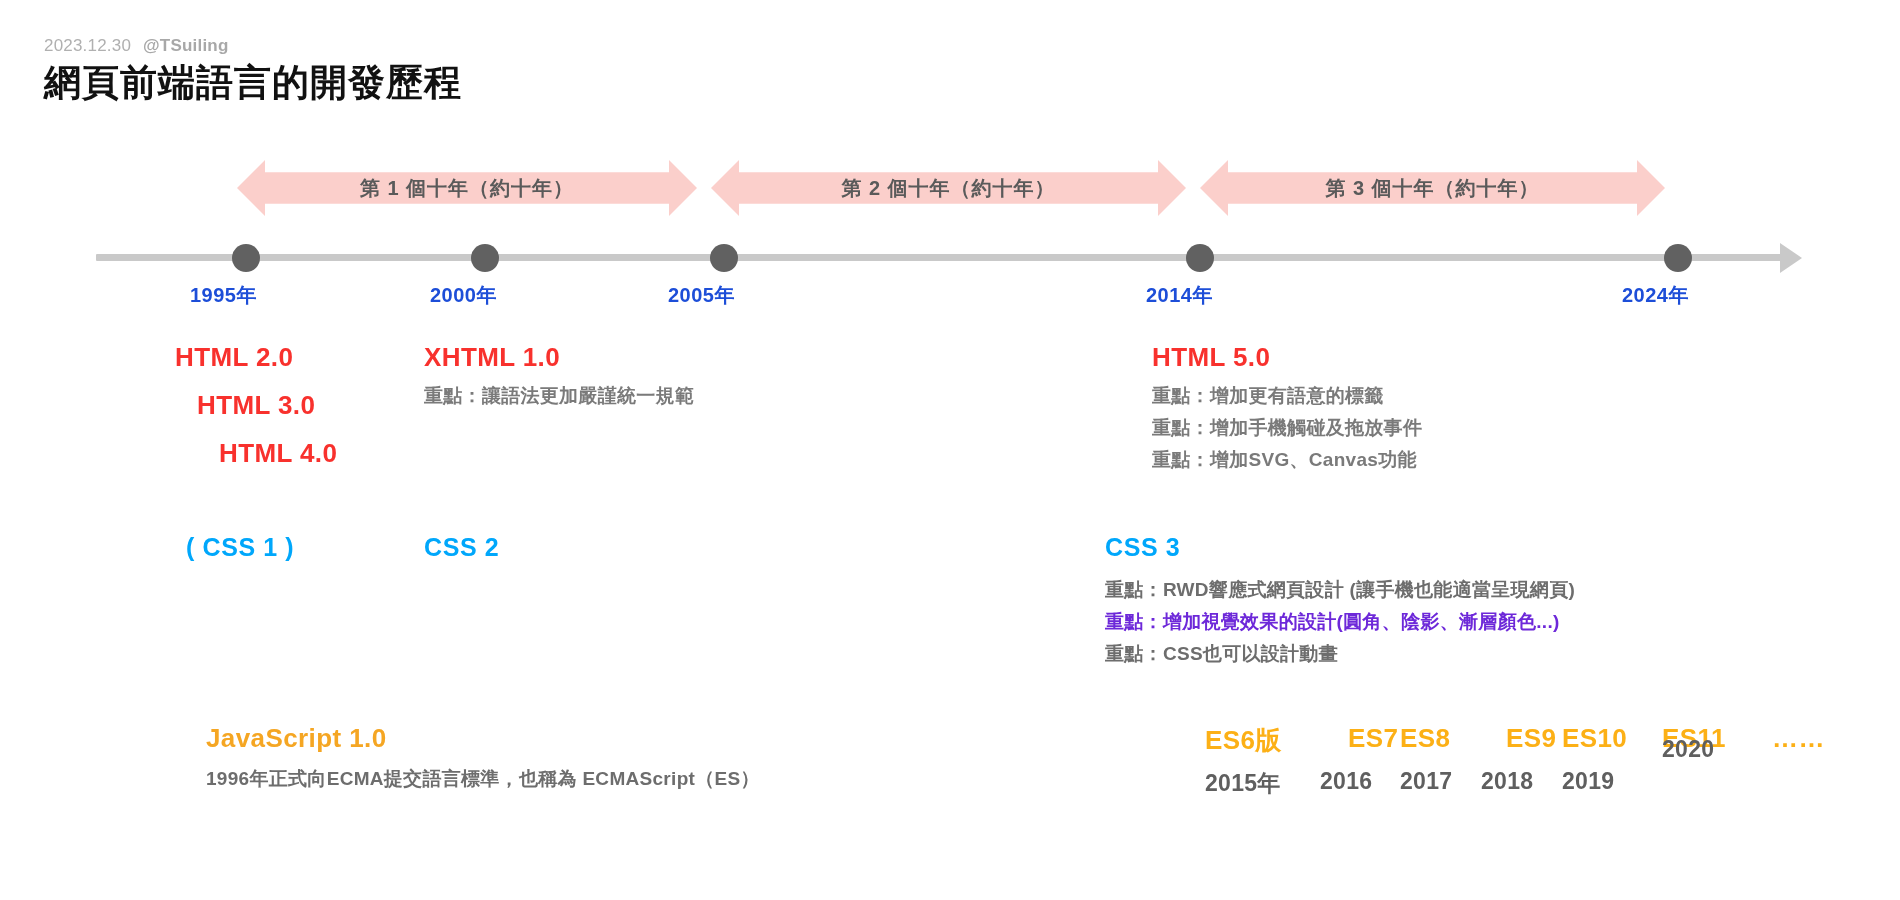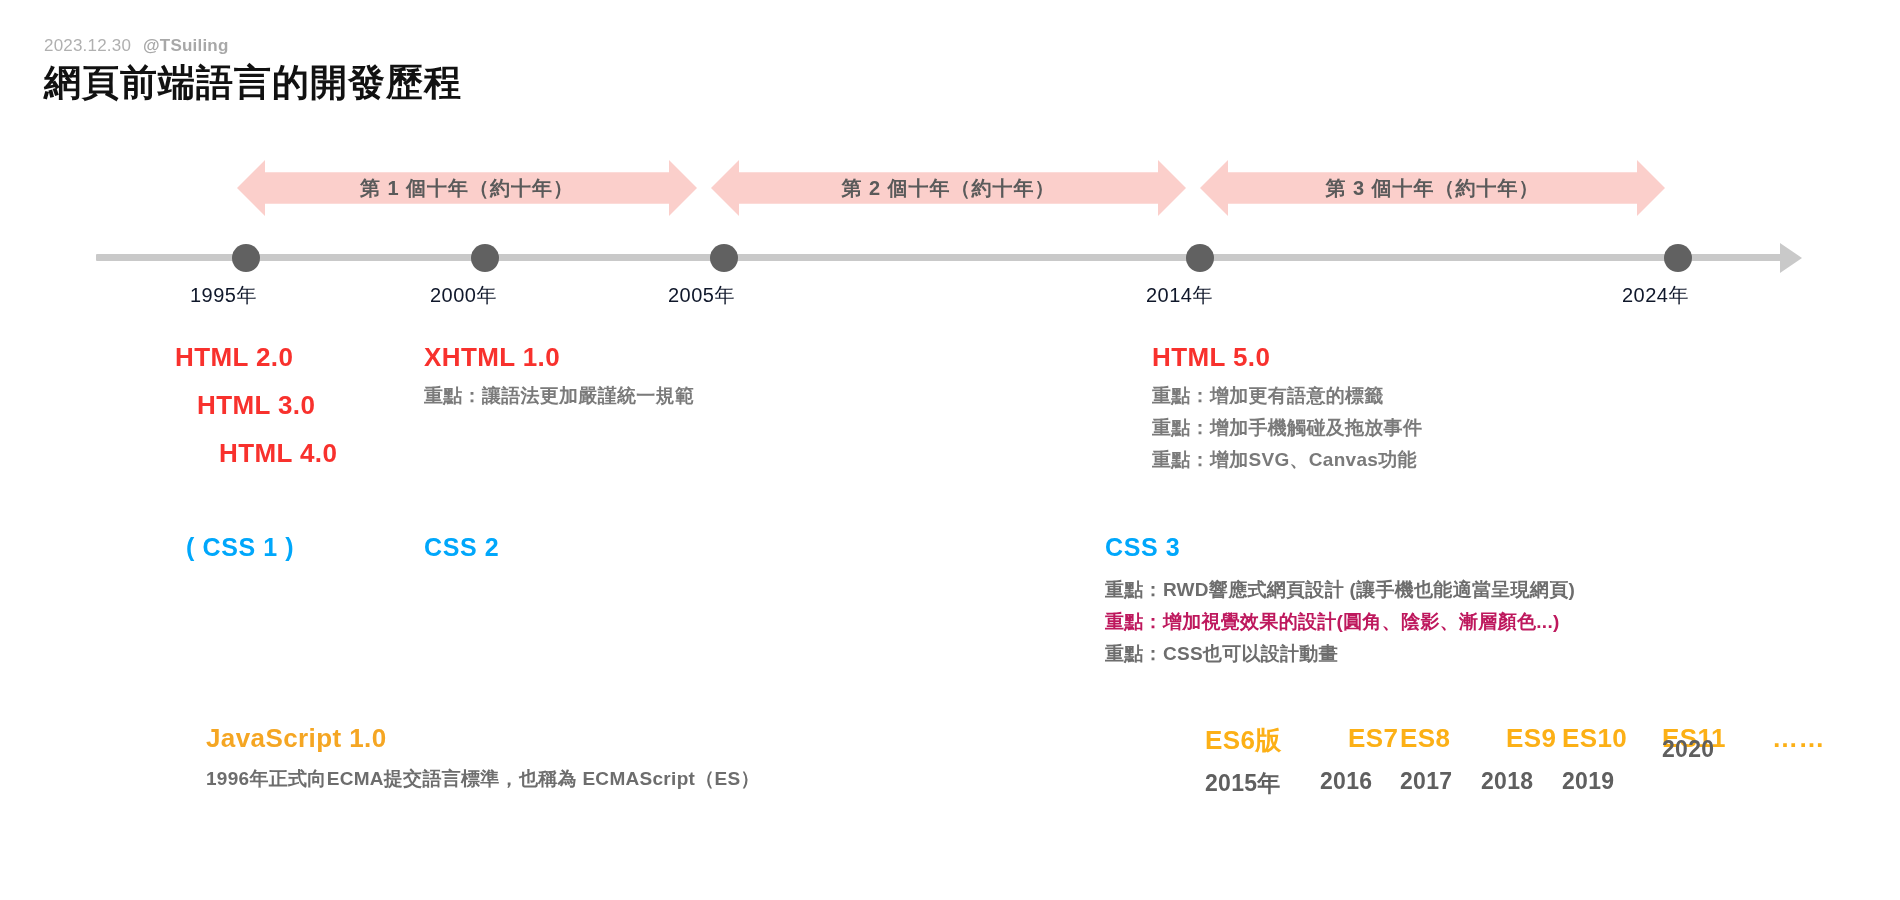--- a/index.html
+++ b/index.html
@@ -51,21 +51,21 @@
     border-top:15px solid transparent;
     border-bottom:15px solid transparent;
     border-left:22px solid #c9c9c9;
   }
   .dot{
     position:absolute;width:28px;height:28px;border-radius:50%;
     background:#616161;top:244px;
   }
   .yearlabel{
     position:absolute;top:282px;
-    font-size:20px;font-weight:400;color:#0f172a;
+    font-size:20px;font-weight:700;color:#1d4ed8;
     white-space:nowrap;letter-spacing:.5px;
   }
 
   
   .tech-title{position:absolute;white-space:nowrap;font-weight:800;letter-spacing:.4px;}
   .tech-note{
     position:absolute;white-space:nowrap;
     font-size:19px;font-weight:700;color:#7a7a7a;letter-spacing:.3px;
   }
   .html-ver{
@@ -134,21 +134,21 @@
       <div class="tech-note" style="left: 1152px; top: 383px;">重點：增加更有語意的標籤</div>
       <div class="tech-note" style="left: 1152px; top: 415px;">重點：增加手機觸碰及拖放事件</div>
       <div class="tech-note" style="left: 1152px; top: 447px;">重點：增加SVG、Canvas功能</div>
     </div>
 
   <div class="css-ver" style="left:186px;top:533px;">( CSS 1 )</div>
   <div class="css-ver" style="left:424px;top:533px;">CSS 2</div>
   <div class="css-ver" style="left:1105px;top:533px;">CSS 3</div>
   <div id="css3-notes">
       <div class="tech-note" style="left: 1105px; top: 577px; color: rgb(109, 109, 109);">重點：RWD響應式網頁設計 (讓手機也能適當呈現網頁)</div>
-      <div class="tech-note" style="left: 1105px; top: 609px; color: #be185d;">重點：增加視覺效果的設計(圓角、陰影、漸層顏色...)</div>
+      <div class="tech-note" style="left: 1105px; top: 609px; color: #6d28d9;">重點：增加視覺效果的設計(圓角、陰影、漸層顏色...)</div>
       <div class="tech-note" style="left: 1105px; top: 641px; color: rgb(109, 109, 109);">重點：CSS也可以設計動畫</div>
     </div>
 
   <div class="js-ver" style="left:206px;top:723px;">JavaScript 1.0</div>
   <div class="tech-note" style="left:206px;top:766px;color:#6d6d6d;">1996年正式向ECMA提交語言標準，也稱為 ECMAScript（ES）</div>
   <div id="es-list">
       <div class="es-item" style="left: 1205px; top: 723px;">ES6版</div>
       <div class="es-year" style="left: 1205px; top: 768px;">2015年</div>
       <div class="es-item" style="left: 1320px; top: 723px; margin-left: 28px;">ES7</div>
       <div class="es-year" style="left: 1320px; top: 768px;">2016</div>

